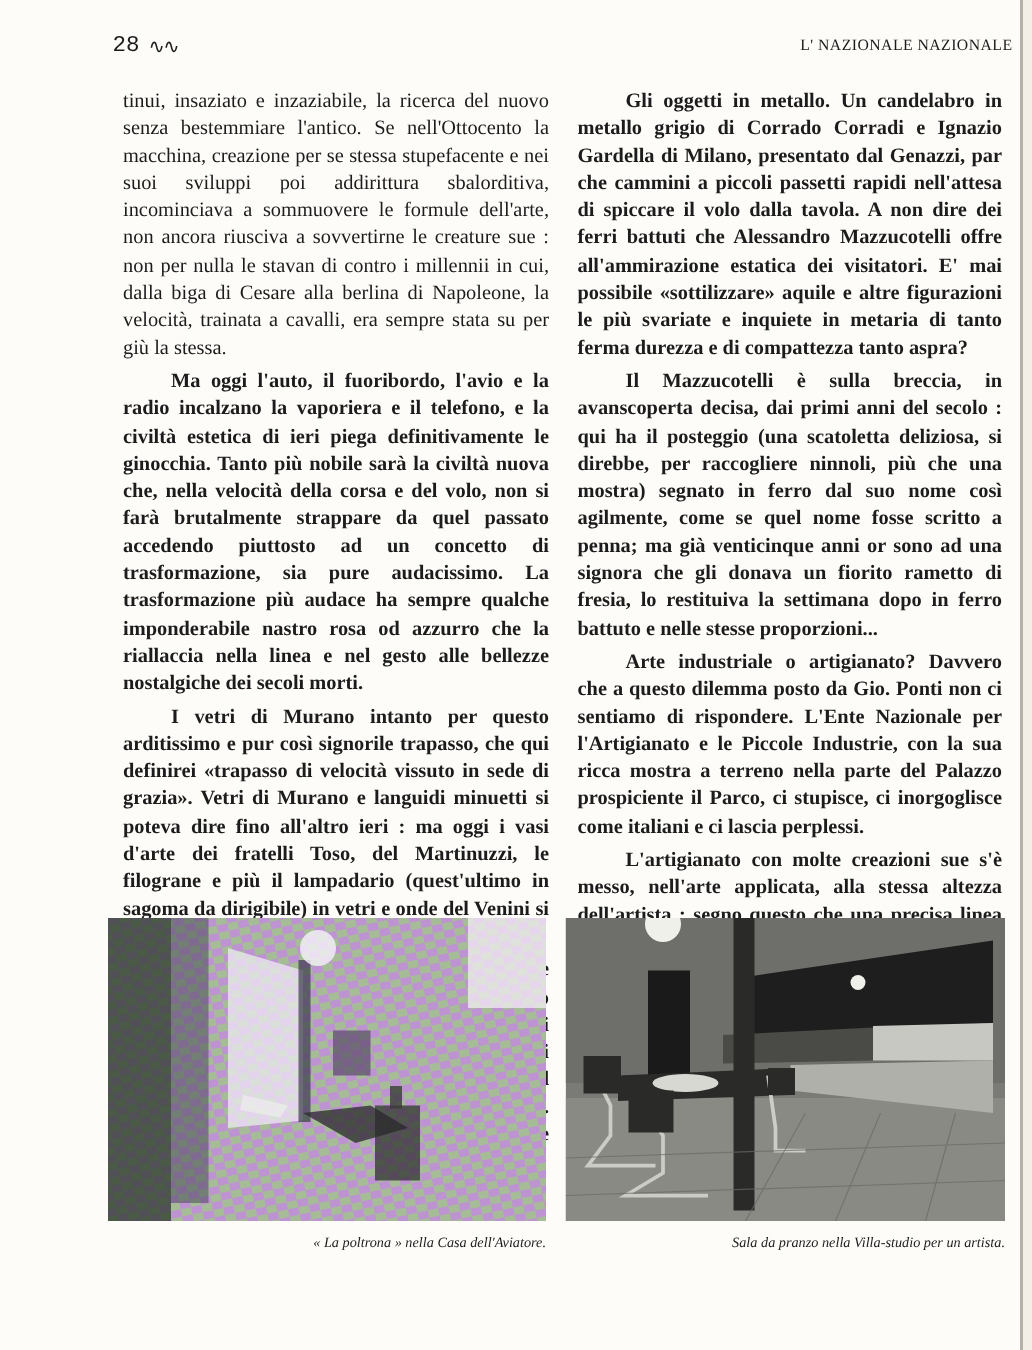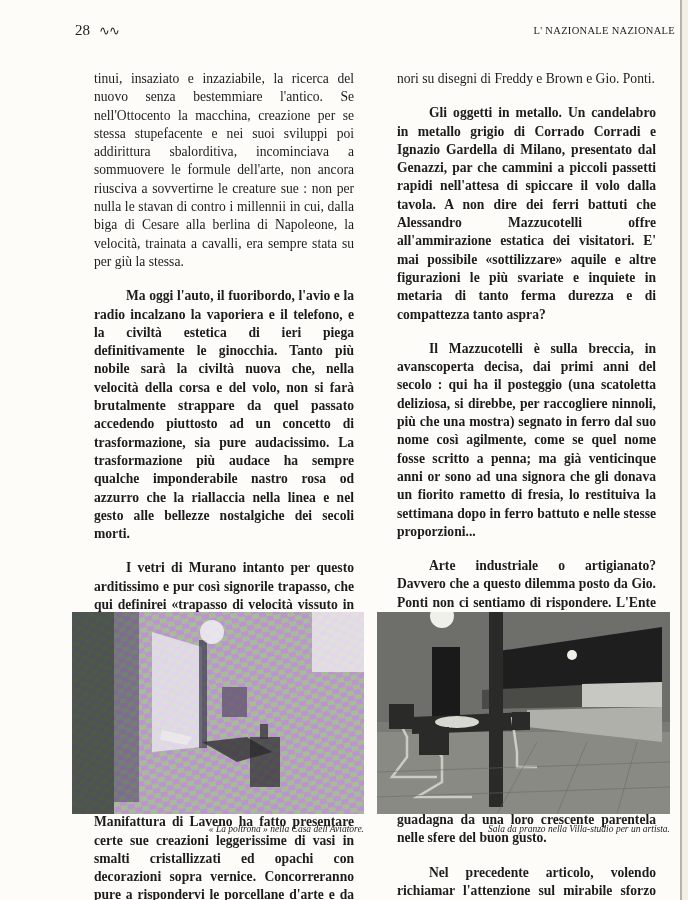--- a/index.html
+++ b/index.html
@@ -1,28 +1,28 @@
 <!DOCTYPE html>
 <html><head>
 <meta charset="utf-8">
 <style>
   html, body { margin: 0; padding: 0; }
   body { width: 688px; height: 900px; background: #fdfcf9; position: relative; overflow: hidden;
          font-family: "DejaVu Serif", "Liberation Serif", serif; color: #1c1c1c; }
   .edge { position: absolute; left: 680px; top: 0; width: 2px; height: 900px; background: #b8b2a6; }
   .edge2 { position: absolute; left: 682px; top: 0; width: 6px; height: 900px; background: #f3efe6; }
   .header { position: absolute; top: 22px; left: 75px; width: 600px; height: 22px; }
-  .page-num { position: absolute; left: 0; top: 0; font-size: 15px; font-family: Liberation Serif, serif; }
+  .page-num { position: absolute; left: 0; top: 0; font-size: 15px; font-family: Liberation Mono, monospace; }
   .ornament { position: absolute; left: 24px; top: 1px; font-size: 13px; letter-spacing: -1px; }
   .running-head { position: absolute; right: 0; top: 3px; font-size: 10.5px; font-family: "Liberation Serif", serif; letter-spacing: 0.3px; }
   .col { position: absolute; top: 54px; font-family: "Liberation Serif", serif; font-size: 13.6px;
          line-height: 18.3px; text-align: justify; hyphens: manual; }
   .col-left { left: 78px; width: 292px; }
   .col-right { left: 381px; width: 291px; }
-  .col p { margin: 16px; text-indent: 0; }
+  .col p { margin: 4px; text-indent: 0; }
   .col p.ind { text-indent: 32px; font-weight: bold; }
   .photo { position: absolute; top: 612px; height: 202px; overflow: hidden; }
   .photo-left { left: 72px; width: 292px; }
   .photo-right { left: 377px; width: 293px; }
   .photo svg { display: block; width: 100%; height: 100%; }
   .caption { position: absolute; top: 824px; font-family: "Liberation Serif", serif; font-style: italic;
              font-size: 9.5px; text-align: right; }
   .caption-left { left: 72px; width: 292px; }
   .caption-right { left: 377px; width: 293px; }
 </style>
@@ -39,21 +39,20 @@
 </div>
 
 <div class="col col-left">
   <p>tinui, insaziato e inzaziabile, la ricerca del nuovo senza bestemmiare l'antico. Se nell'Ottocento la macchina, creazione per se stessa stupefacente e nei suoi sviluppi poi addirittura sbalorditiva, incominciava a sommuovere le formule dell'arte, non ancora riusciva a sovvertirne le creature sue : non per nulla le stavan di contro i millennii in cui, dalla biga di Cesare alla berlina di Napoleone, la velocità, trainata a cavalli, era sempre stata su per giù la stessa.</p>
   <p class="ind">Ma oggi l'auto, il fuoribordo, l'avio e la radio incalzano la vaporiera e il telefono, e la civiltà estetica di ieri piega definitivamente le ginocchia. Tanto più nobile sarà la civiltà nuova che, nella velocità della corsa e del volo, non si farà brutalmente strappare da quel passato accedendo piuttosto ad un concetto di trasformazione, sia pure audacissimo. La trasformazione più audace ha sempre qualche imponderabile nastro rosa od azzurro che la riallaccia nella linea e nel gesto alle bellezze nostalgiche dei secoli morti.</p>
   <p class="ind">I vetri di Murano intanto per questo arditissimo e pur così signorile trapasso, che qui definirei «trapasso di velocità vissuto in sede di grazia». Vetri di Murano e languidi minuetti si poteva dire fino all'altro ieri : ma oggi i vasi d'arte dei fratelli Toso, del Martinuzzi, le filograne e più il lampadario (quest'ultimo in sagoma da dirigibile) in vetri e onde del Venini si protendono sull'avvenire.</p>
   <p class="ind">Le ceramiche? Si dovrebbero dire statiche per natura. Domandatene invece a Guido Andloviz, fra gli altri, che dalla Manifattura di Laveno ha fatto presentare certe sue creazioni leggerissime di vasi in smalti cristallizzati ed opachi con decorazioni sopra vernice. Concorreranno pure a rispondervi le porcellane d'arte e da tavola della Richard-Gi-</p>
 </div>
 
 <div class="col col-right">
-  <p>nori su disegni di Freddy e Brown e Gio. Ponti.</p>
   <p class="ind">Gli oggetti in metallo. Un candelabro in metallo grigio di Corrado Corradi e Ignazio Gardella di Milano, presentato dal Genazzi, par che cammini a piccoli passetti rapidi nell'attesa di spiccare il volo dalla tavola. A non dire dei ferri battuti che Alessandro Mazzucotelli offre all'ammirazione estatica dei visitatori. E' mai possibile «sottilizzare» aquile e altre figurazioni le più svariate e inquiete in metaria di tanto ferma durezza e di compattezza tanto aspra?</p>
   <p class="ind">Il Mazzucotelli è sulla breccia, in avanscoperta decisa, dai primi anni del secolo : qui ha il posteggio (una scatoletta deliziosa, si direbbe, per raccogliere ninnoli, più che una mostra) segnato in ferro dal suo nome così agilmente, come se quel nome fosse scritto a penna; ma già venticinque anni or sono ad una signora che gli donava un fiorito rametto di fresia, lo restituiva la settimana dopo in ferro battuto e nelle stesse proporzioni...</p>
   <p class="ind">Arte industriale o artigianato? Davvero che a questo dilemma posto da Gio. Ponti non ci sentiamo di rispondere. L'Ente Nazionale per l'Artigianato e le Piccole Industrie, con la sua ricca mostra a terreno nella parte del Palazzo prospiciente il Parco, ci stupisce, ci inorgoglisce come italiani e ci lascia perplessi.</p>
   <p class="ind">L'artigianato con molte creazioni sue s'è messo, nell'arte applicata, alla stessa altezza dell'artista : segno questo che una precisa linea di demarcazione non c'è più, nè vale perder tempo a ricercarla se l'arte guadagna da una loro crescente parentela nelle sfere del buon gusto.</p>
   <p class="ind">Nel precedente articolo, volendo richiamar l'attenzione sul mirabile sforzo collettivo dell'artigianato alla Triennale, ho citato a caso alcuni artieri, quasi a dimostrazione generica del mio asserto.</p>
 </div>
 
 <div class="photo photo-left">
   <svg viewBox="0 0 292 202" preserveAspectRatio="none">
     <defs>

